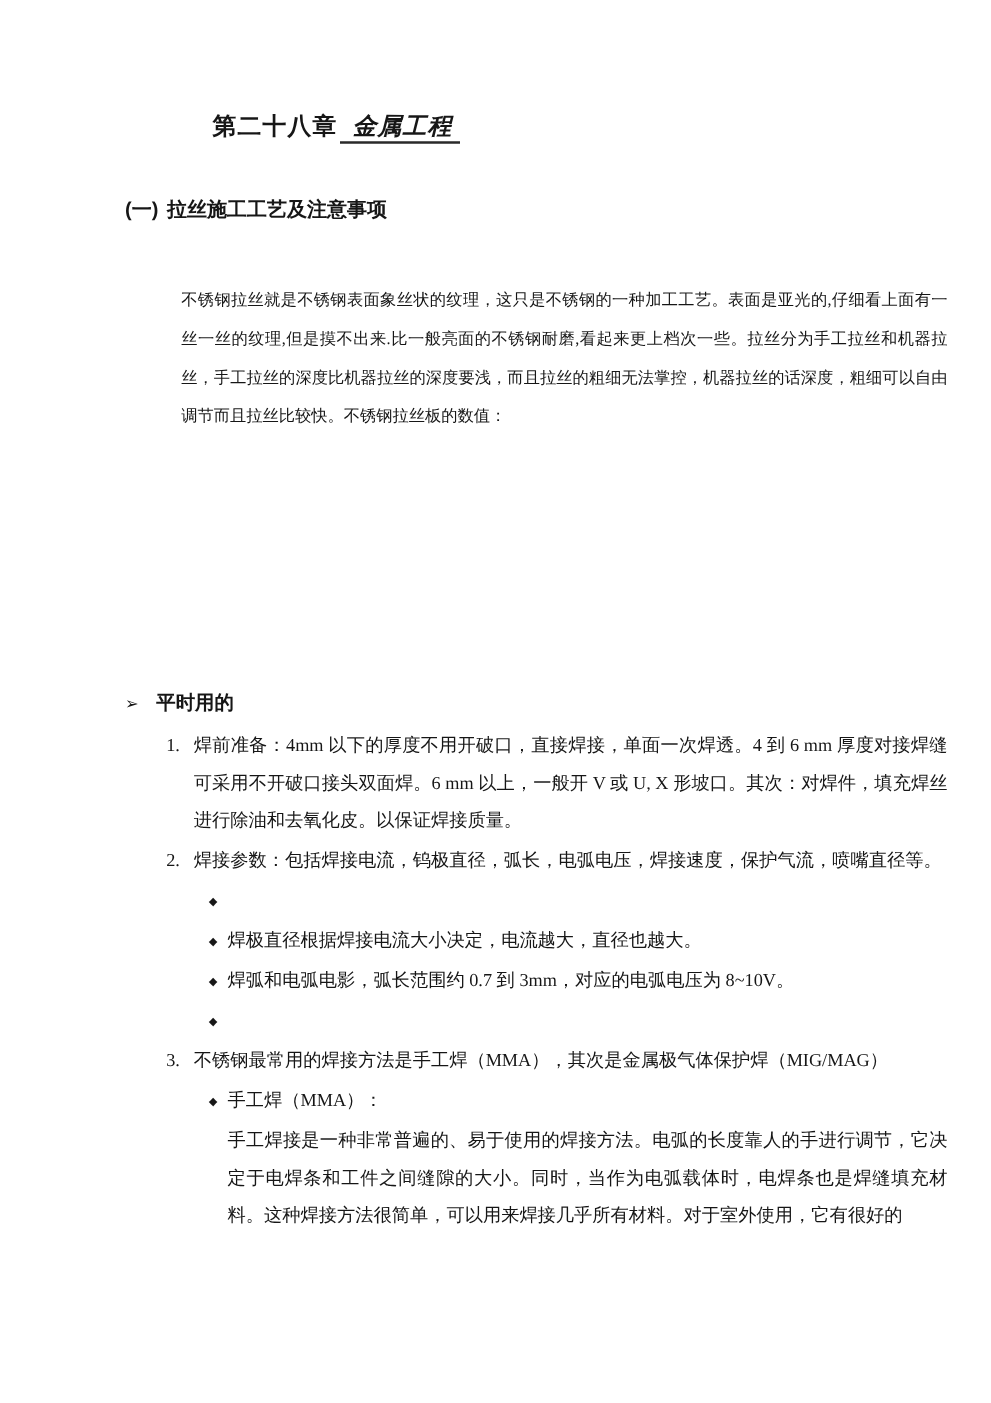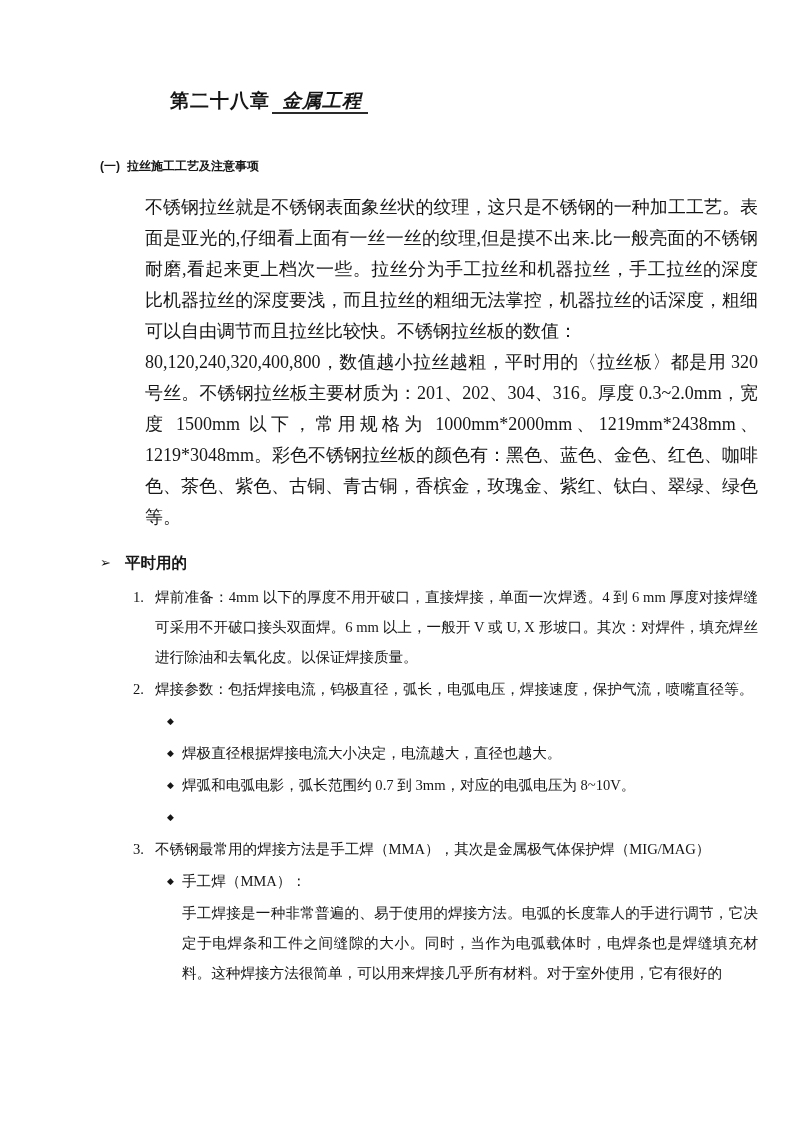--- a/index.html
+++ b/index.html
@@ -29,31 +29,31 @@
     padding: 0 6px 1px 10px;
     margin-left: 2px;
   }
   
   .sec-heading {
     position: absolute;
     left: 100px;
     top: 158px;
     font-family: "Liberation Sans", sans-serif;
     font-weight: bold;
-    font-size: 12px;
+    font-size: 16px;
     white-space: nowrap;
   }
   .sec-heading .sec-num { margin-right: 7px; }
   
   .intro {
     position: absolute;
     left: 145px;
-    top: 192px;
+    top: 224px;
     width: 613px;
-    font-size: 18px;
+    font-size: 13px;
     line-height: 31px;
     text-align: justify;
   }
   
   .process {
     position: absolute;
     left: 100px;
     top: 552px;
     width: 658px;
     font-size: 14.6px;
@@ -111,21 +111,20 @@
   <div class="chapter-title">
     <span>第二十八章</span><span class="chapter-name">金属工程</span>
   </div>
 
   <div class="sec-heading">
     <span class="sec-num">(一)</span><span>拉丝施工工艺及注意事项</span>
   </div>
 
   <div class="intro">
     <div>不锈钢拉丝就是不锈钢表面象丝状的纹理，这只是不锈钢的一种加工工艺。表面是亚光的,仔细看上面有一丝一丝的纹理,但是摸不出来.比一般亮面的不锈钢耐磨,看起来更上档次一些。拉丝分为手工拉丝和机器拉丝，手工拉丝的深度比机器拉丝的深度要浅，而且拉丝的粗细无法掌控，机器拉丝的话深度，粗细可以自由调节而且拉丝比较快。不锈钢拉丝板的数值：</div>
-    <div>80,120,240,320,400,800，数值越小拉丝越粗，平时用的〈拉丝板〉都是用 320 号丝。不锈钢拉丝板主要材质为：201、202、304、316。厚度 0.3~2.0mm，宽度 1500mm 以下，常用规格为 1000mm*2000mm、1219mm*2438mm、1219*3048mm。彩色不锈钢拉丝板的颜色有：黑色、蓝色、金色、红色、咖啡色、茶色、紫色、古铜、青古铜，香槟金，玫瑰金、紫红、钛白、翠绿、绿色等。</div>
   </div>
 
   <div class="process">
 
     <div class="process-heading">
       <span class="arrow">➢</span>
       <span>平时用的</span>
     </div>
 
     <div class="num-item">

